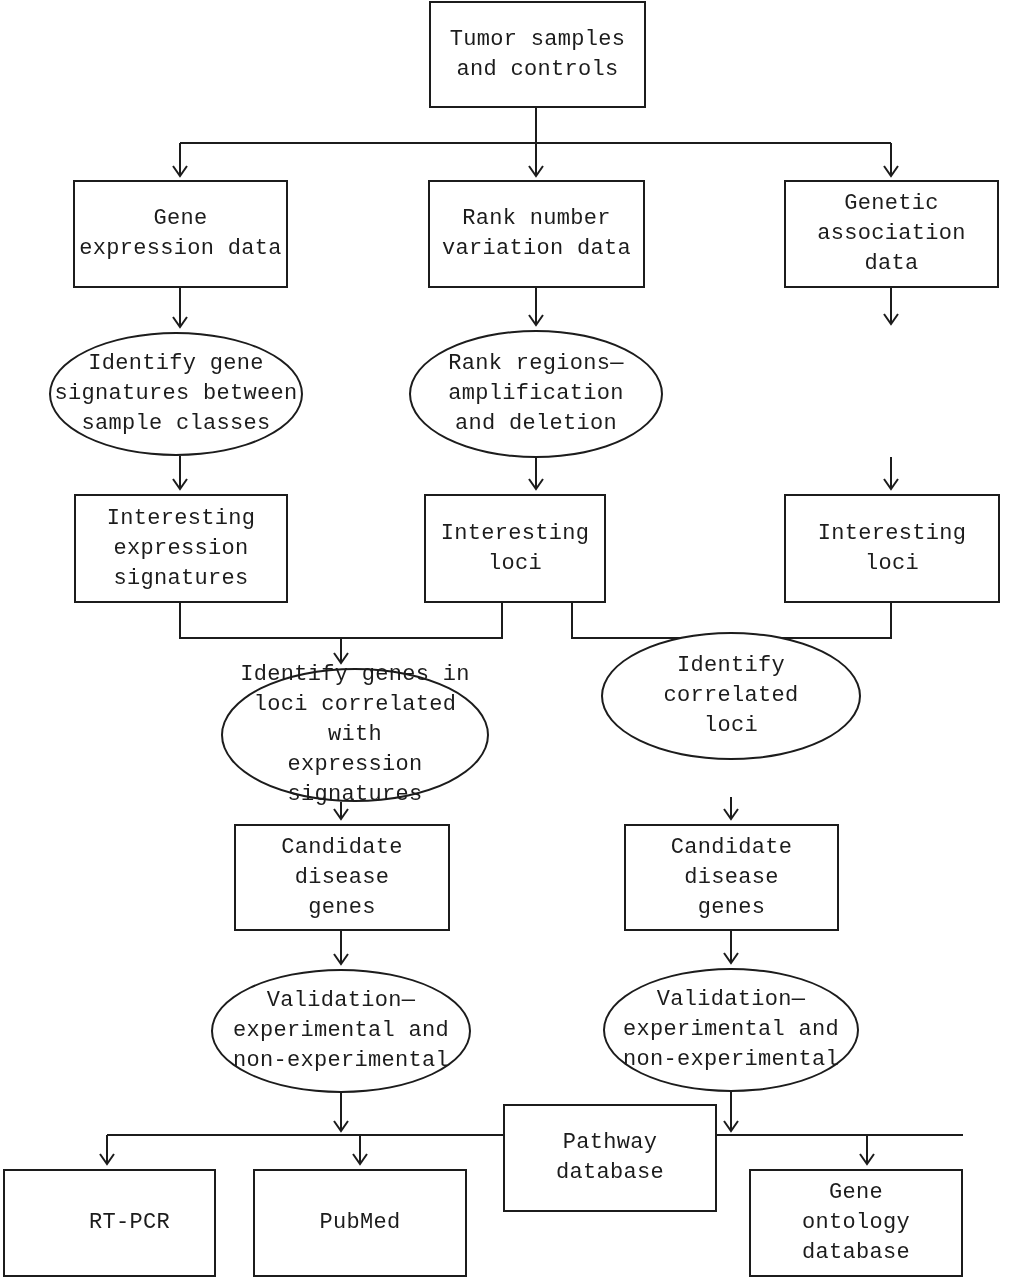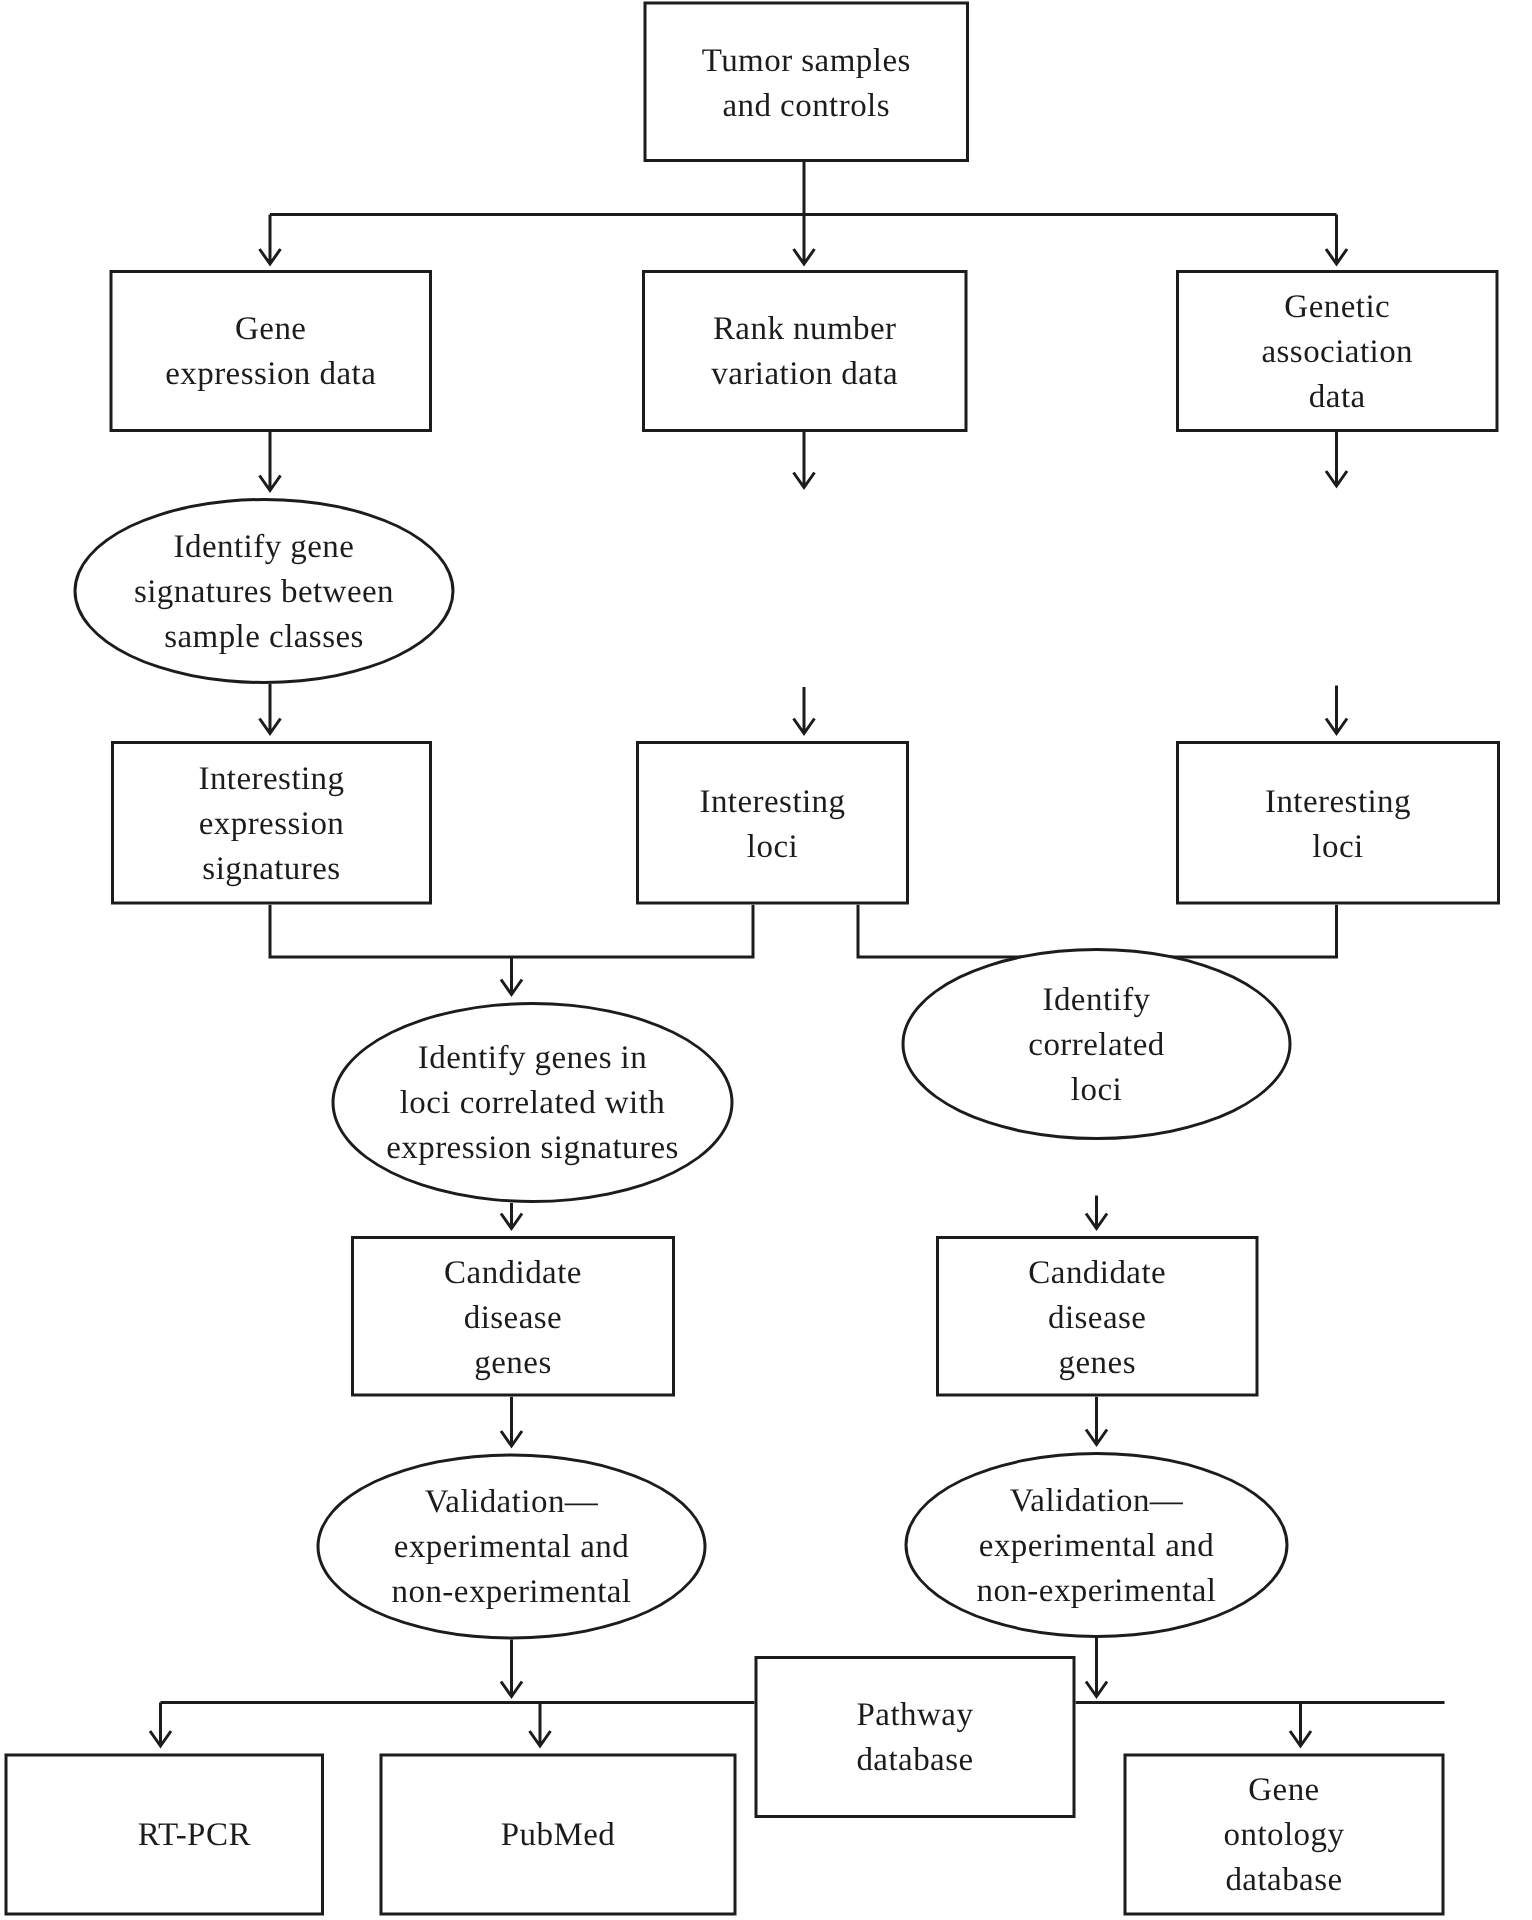--- a/index.html
+++ b/index.html
@@ -5,21 +5,21 @@
   html, body {
     margin: 0;
     padding: 0;
     background: #ffffff;
   }
   .canvas {
     position: relative;
     width: 1021px;
     height: 1280px;
     background: #ffffff;
-    font-family: Liberation Serif, serif;
+    font-family: Liberation Mono, monospace;
     color: #1c1c1c;
     overflow: hidden;
   }
   .wires {
     position: absolute;
     left: 0;
     top: 0;
     width: 1021px;
     height: 1280px;
   }
@@ -91,20 +91,23 @@
 variation data</div>
 
   <div class="node ellipse" style="left:49px; top:332px; width:254px; height:124px;">Identify gene
 signatures between
 sample classes</div>
 
   <div class="node" style="left:784px; top:180px; width:215px; height:108px;">Genetic
 association
 data</div>
 
+  <div class="node ellipse" style="left:409px; top:330px; width:254px; height:128px;">Rank regions—
+amplification
+and deletion</div>
 
 
   <div class="node" style="left:74px; top:494px; width:214px; height:109px;">Interesting
 expression
 signatures</div>
 
   <div class="node" style="left:424px; top:494px; width:182px; height:109px;">Interesting
 loci</div>
 
   <div class="node" style="left:784px; top:494px; width:216px; height:109px;">Interesting
@@ -129,21 +132,21 @@
   <div class="node ellipse" style="left:211px; top:969px; width:260px; height:124px;">Validation—
 experimental and
 non-experimental</div>
 
   <div class="node ellipse" style="left:603px; top:968px; width:256px; height:124px;">Validation—
 experimental and
 non-experimental</div>
 
   <div class="node" style="left:3px; top:1169px; width:213px; height:108px;padding-left:40px;">RT-PCR</div>
 
-  <div class="node" style="left:253px; top:1169px; width:238px; height:108px;">PubMed</div>
+  <div class="node" style="left:253px; top:1169px; width:214px; height:108px;">PubMed</div>
 
   <div class="node" style="left:503px; top:1104px; width:214px; height:108px;">Pathway
 database</div>
 
   <div class="node" style="left:749px; top:1169px; width:214px; height:108px;">Gene
 ontology
 database</div>
 
 </div>
 

